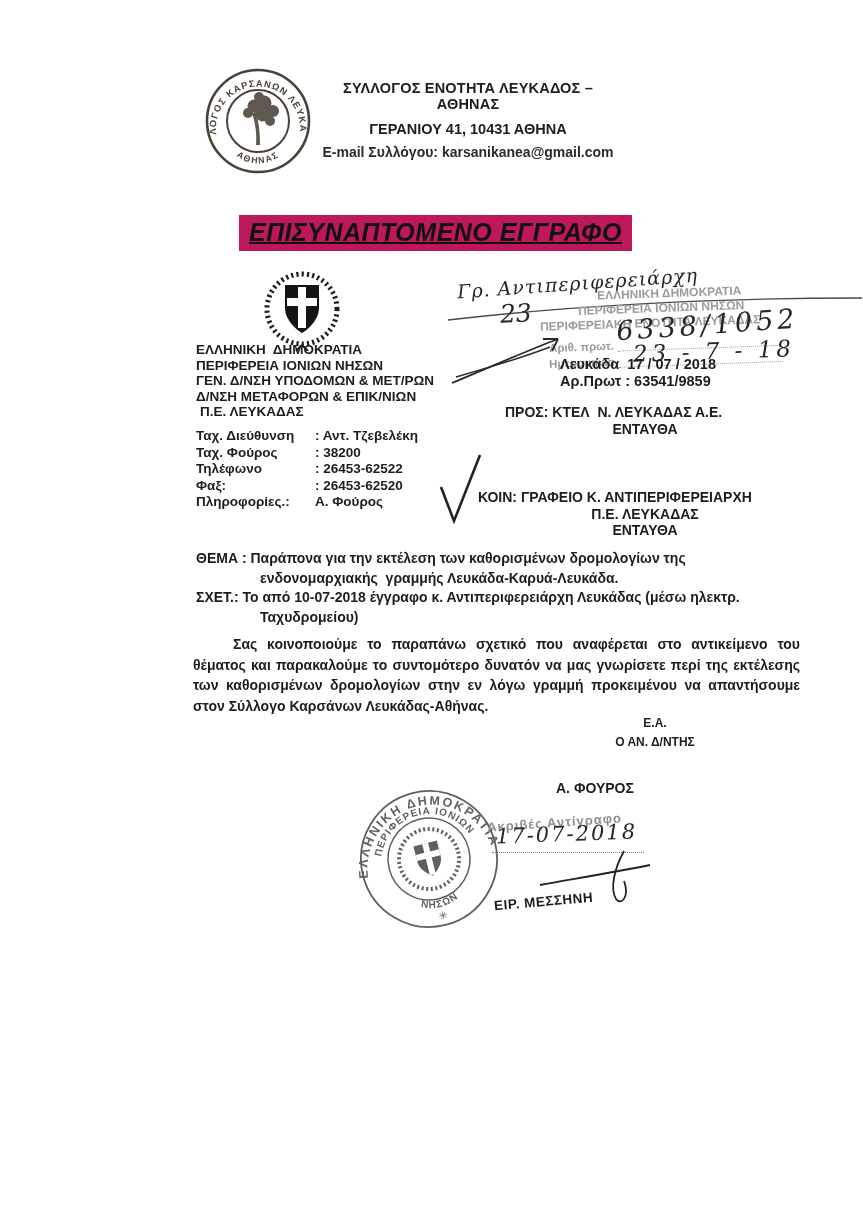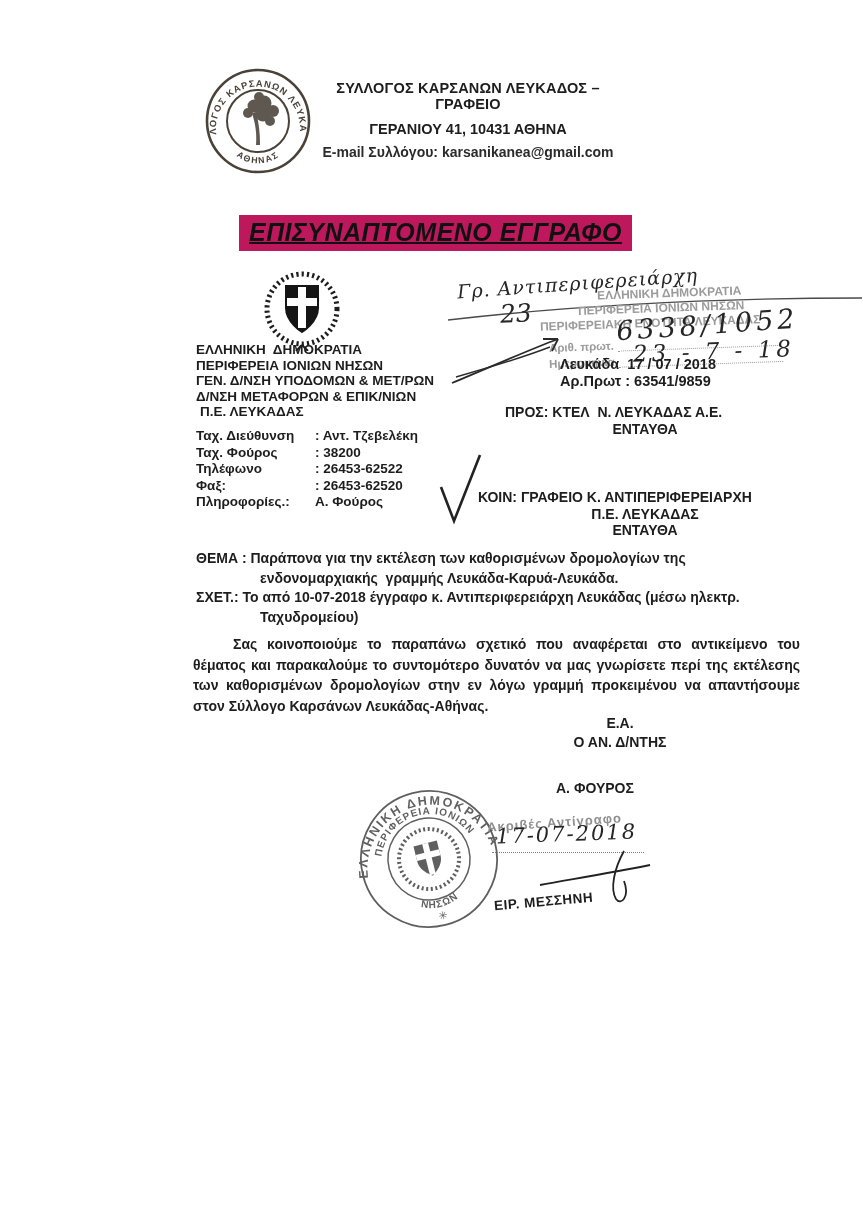--- a/index.html
+++ b/index.html
@@ -63,22 +63,22 @@
   .koin{left:478px;top:489px;font-size:14px;font-weight:bold;line-height:16.5px;width:300px;}
   .koin .l2,.koin .l3{text-align:center;padding-left:34px;}
 
   
   .subj-block{left:196px;top:549px;width:604px;font-size:14px;font-weight:bold;line-height:19.5px;}
   .hang{padding-left:64px;text-indent:-64px;}
   .body-par{left:193px;top:634px;width:607px;font-size:14px;font-weight:bold;
     line-height:20.5px;text-align:justify;text-indent:40px;margin:0;}
 
   
-  .sig-block{left:544px;top:714px;width:152px;text-align:center;
-    font-size:14px;font-weight:bold;line-height:19px;}
+  .sig-block{left:579px;top:714px;width:152px;text-align:center;
+    font-size:12px;font-weight:bold;line-height:19px;}
   .sig-name{left:556px;top:780px;font-size:14px;font-weight:bold;}
 
   
   .cert-label{left:487px;top:815px;font-size:13px;font-weight:bold;color:#8f8f8f;
     transform:rotate(-4deg);letter-spacing:1px;}
   .cert-leader{left:492px;top:851px;width:152px;border-bottom:1.6px dotted #7d7d7d;height:1px;}
   .cert-name{left:494px;top:894px;font-size:13.5px;font-weight:bold;transform:rotate(-5deg);
     letter-spacing:.5px;}
 
   svg{display:block;}
@@ -107,21 +107,21 @@
         <circle cx="60" cy="40" r="7.5"></circle>
       <circle cx="69" cy="48" r="6"></circle>
         <circle cx="44" cy="50" r="5"></circle>
       <circle cx="59" cy="51" r="7.5"></circle>
         <circle cx="66" cy="58" r="5"></circle>
       <circle cx="55" cy="34" r="5"></circle>
     </g>
   </svg>
 
   <div class="abs letterhead-text">
-    <div class="org-name t">ΣΥΛΛΟΓΟΣ ΚΑΡΣΑΝΩΝ ΛΕΥΚΑΔΟΣ – ΓΡΑΦΕΙΟ</div>
+    <div class="org-name t">ΣΥΛΛΟΓΟΣ ΕΝΟΤΗΤΑ ΛΕΥΚΑΔΟΣ – ΑΘΗΝΑΣ</div>
     <div class="org-address t">ΓΕΡΑΝΙΟΥ 41, 10431 ΑΘΗΝΑ</div>
     <div class="org-email t">E-mail Συλλόγου: karsanikanea@gmail.com</div>
   </div>
 
   <div class="abs attachment-title">
     <span class="t" style="background-color: #be185d;">ΕΠΙΣΥΝΑΠΤΟΜΕΝΟ ΕΓΓΡΑΦΟ</span>
   </div>
 
   <svg class="abs" style="left:252px;top:269px;" width="100" height="82" viewBox="0 0 100 82">
     <circle cx="50" cy="40" r="35" fill="none" stroke="#1d1d1d" stroke-width="5" stroke-dasharray="2.2,3.1"></circle>

